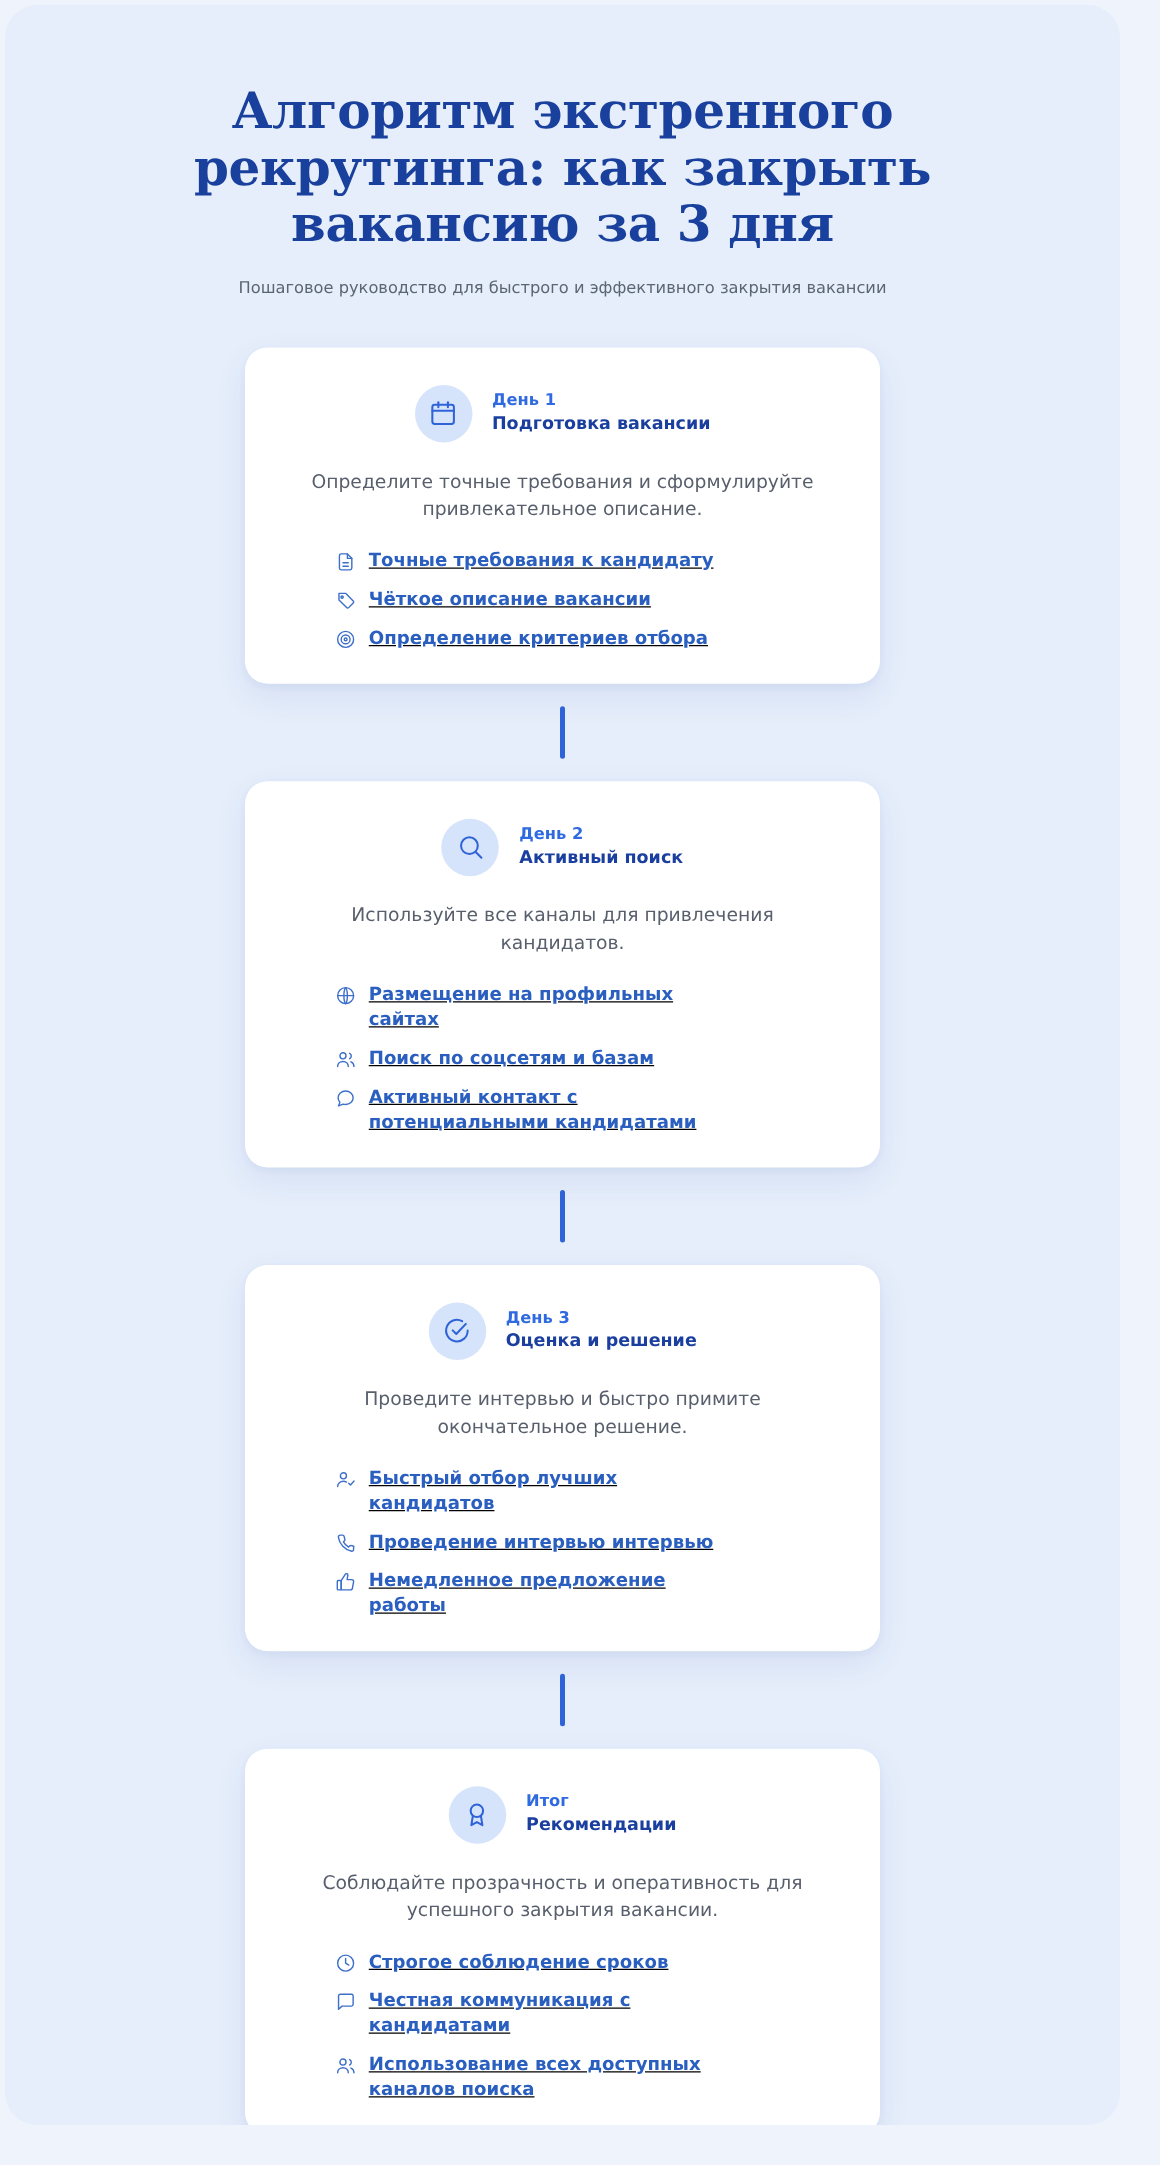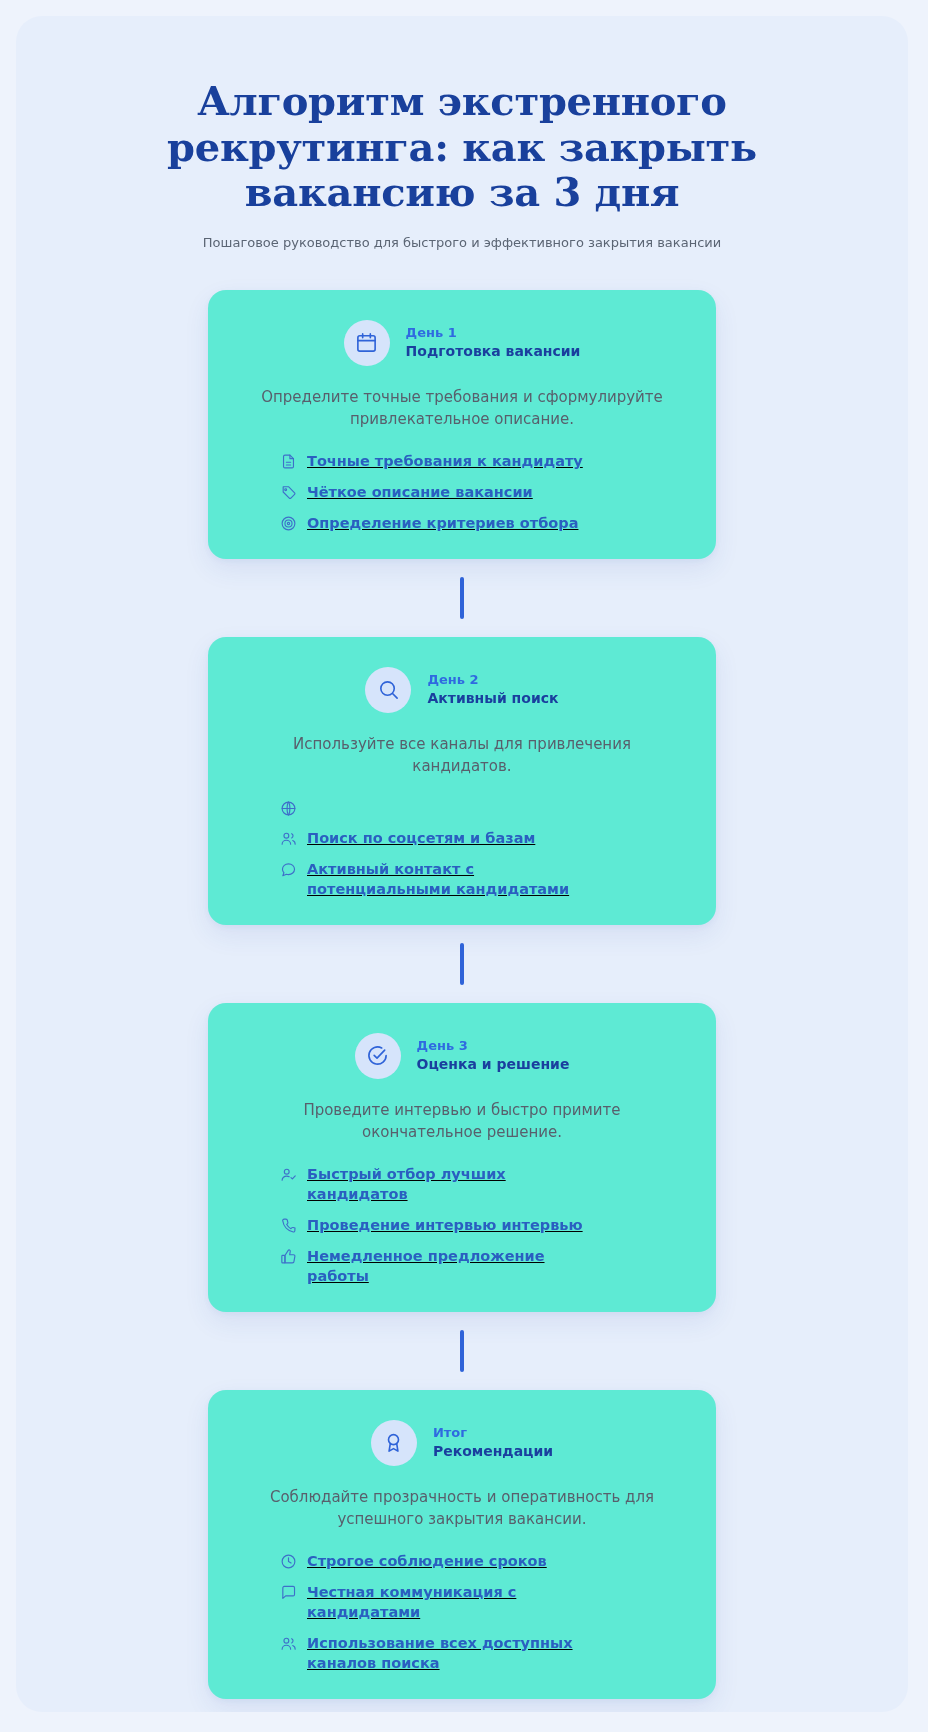--- a/index.html
+++ b/index.html
@@ -7,21 +7,21 @@
     width: 928px;
     height: 1732px;
     background: #eef3fc;
     font-family: "DejaVu Sans", sans-serif;
   }
   .page {
     position: relative;
     width: 928px;
     height: 1732px;
     background: #eef3fc;
-    padding: 16px;
+    padding: 4px;
   }
   .surface {
     width: 892px;
     height: 1696px;
     background: #e6eefb;
     border-radius: 26px;
     padding-top: 62px;
     overflow: hidden;
   }
 
@@ -46,21 +46,21 @@
 
   
   .timeline {
     margin-top: 40px;
     display: flex;
     flex-direction: column;
     align-items: center;
   }
   .card {
     width: 508px;
-    background: #5eead4;
+    background: #ffffff;
     border-radius: 18px;
     padding: 30px 34px 26px 34px;
     box-shadow: 0 10px 26px rgba(40, 80, 170, 0.09),
                 0 2px 6px rgba(40, 80, 170, 0.05);
   }
   .card-head {
     display: flex;
     align-items: center;
     justify-content: center;
     gap: 16px;
@@ -208,20 +208,21 @@
           </div>
           <div class="card-desc">Используйте все каналы для привлечения кандидатов.</div>
           <div class="bullets">
             <div class="bullet">
               <span class="bullet-icon"><span><svg viewBox="0 0 24 24" width="17" height="17" fill="none" stroke="currentColor" stroke-width="1.6" stroke-linecap="round" stroke-linejoin="round">
                     <circle cx="12" cy="12" r="9"></circle>
                     <path d="M3 12h18"></path>
                     <path d="M12 3c2.6 3 2.6 15 0 18"></path>
                     <path d="M12 3c-2.6 3-2.6 15 0 18"></path>
                   </svg></span></span>
+              <span class="bullet-text">Размещение на профильных сайтах</span>
             </div>
             <div class="bullet">
               <span class="bullet-icon"><span><svg viewBox="0 0 24 24" width="17" height="17" fill="none" stroke="currentColor" stroke-width="1.6" stroke-linecap="round" stroke-linejoin="round">
                     <circle cx="9" cy="8" r="3.4"></circle>
                     <path d="M3 20c0-3.3 2.7-5.6 6-5.6s6 2.3 6 5.6"></path>
                     <path d="M16.5 5.2a3.4 3.4 0 0 1 0 6.1"></path>
                     <path d="M18 14.8c2 .8 3.4 2.7 3.4 5.2"></path>
                   </svg></span></span>
               <span class="bullet-text">Поиск по соцсетям и базам</span>
             </div>

